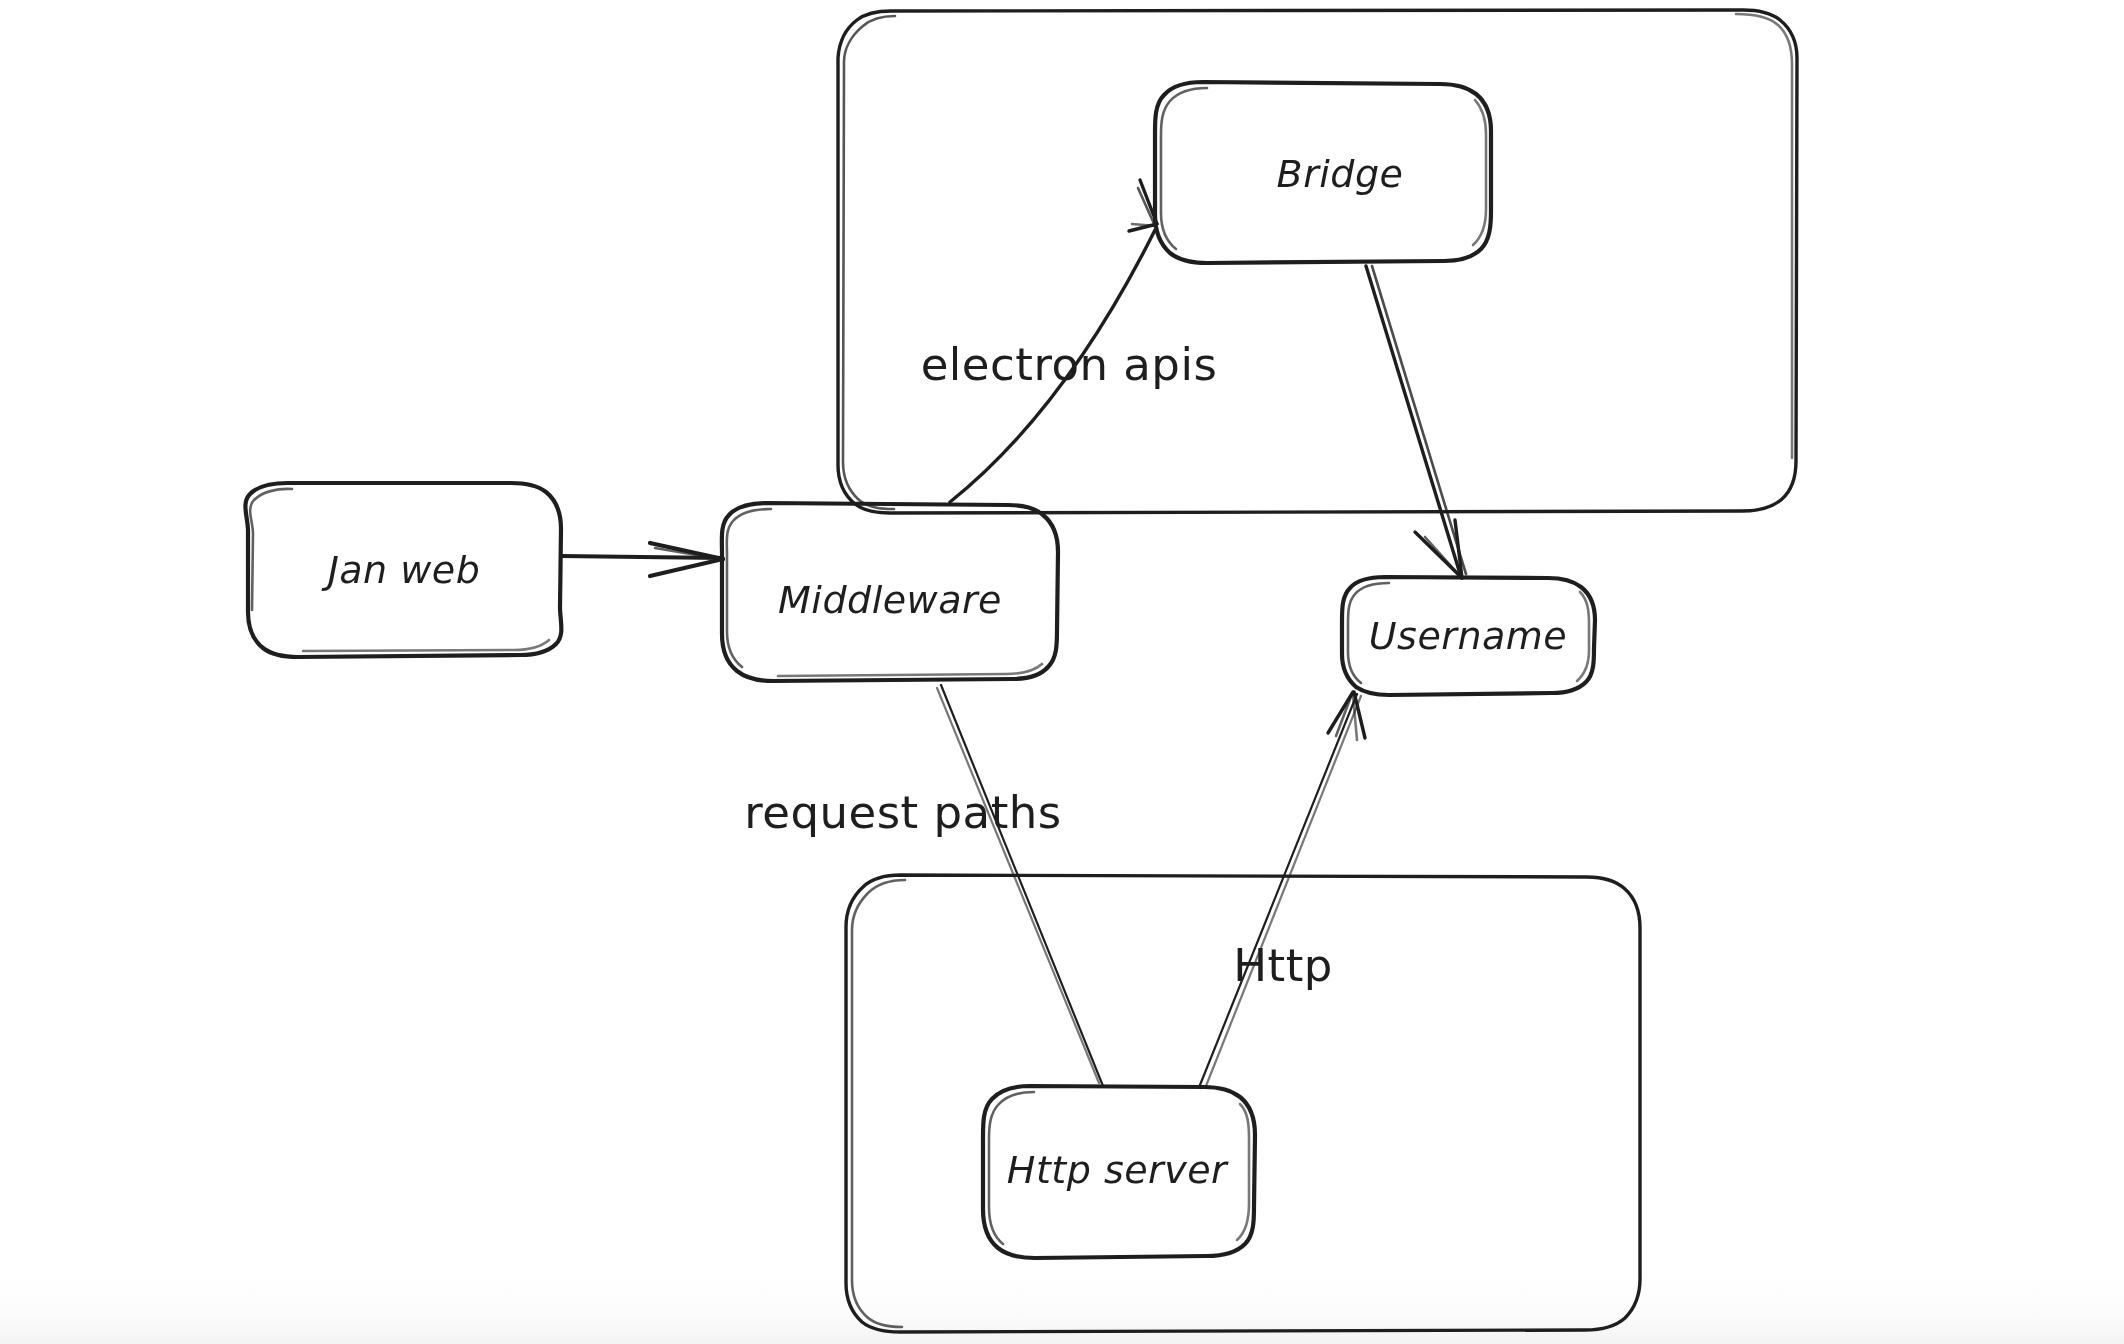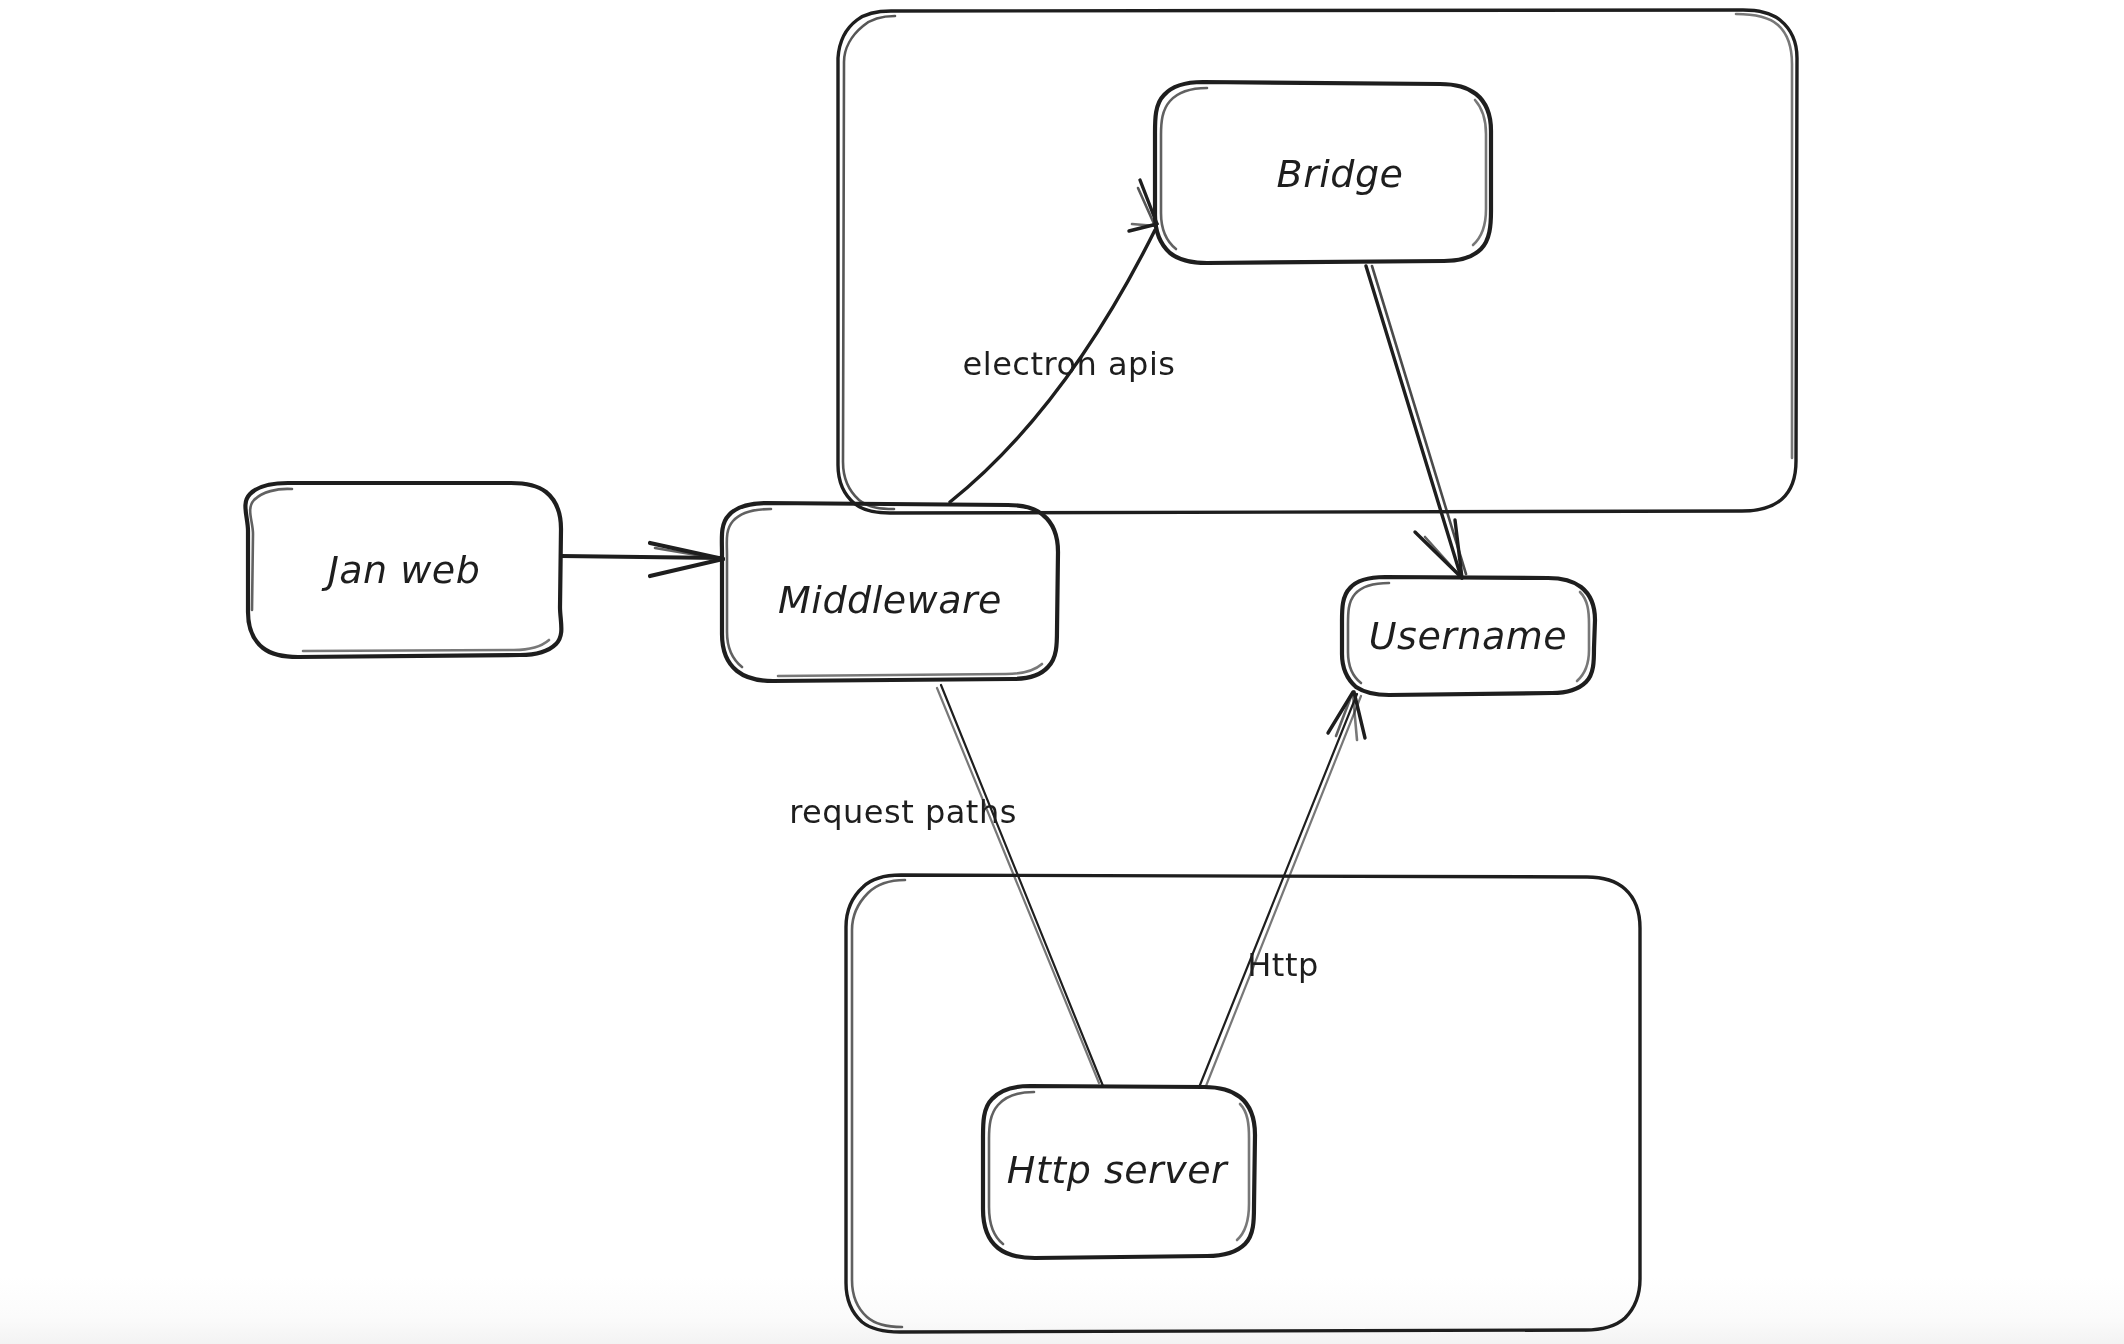--- a/index.html
+++ b/index.html
@@ -34,21 +34,21 @@
     font-size: 38px;
     transform: translate(-50%, -50%);
     text-align: center;
     font-style: italic;
   }
   .container-label {
     font-size: 38px;
     transform: translate(-50%, -50%);
   }
   .edge-label {
-    font-size: 32px;
+    font-size: 45px;
     transform: translate(-50%, -50%);
   }
   .free-text {
     font-size: 38px;
     line-height: 1.22;
   }
 </style>
 </head>
 <body>
 

